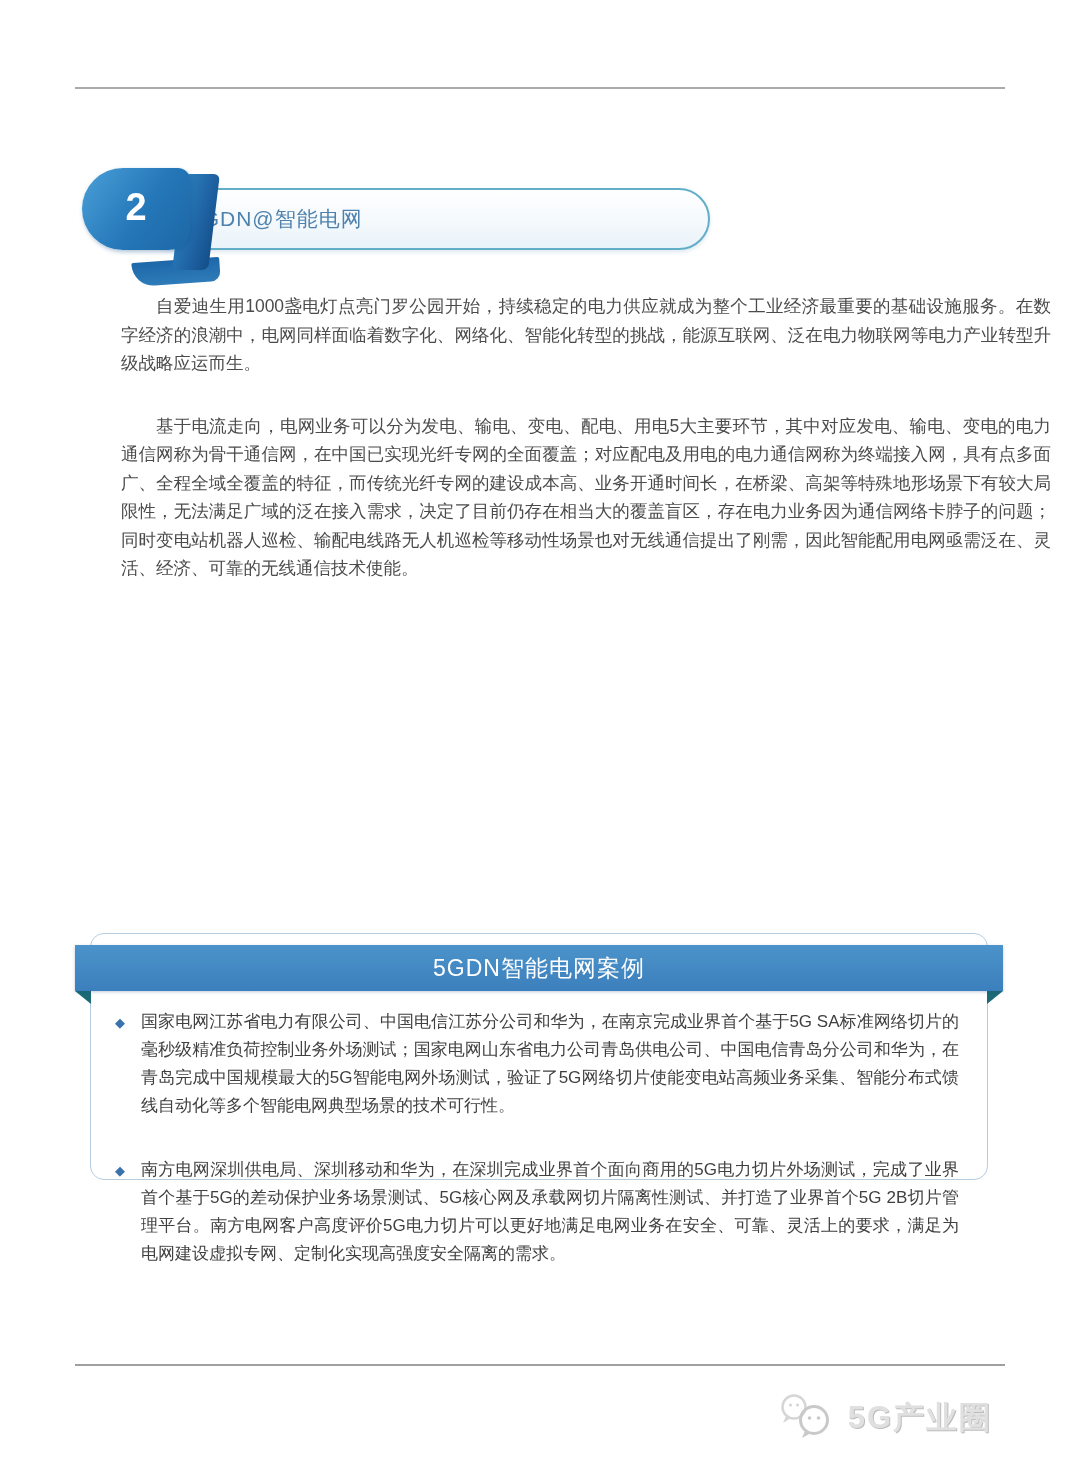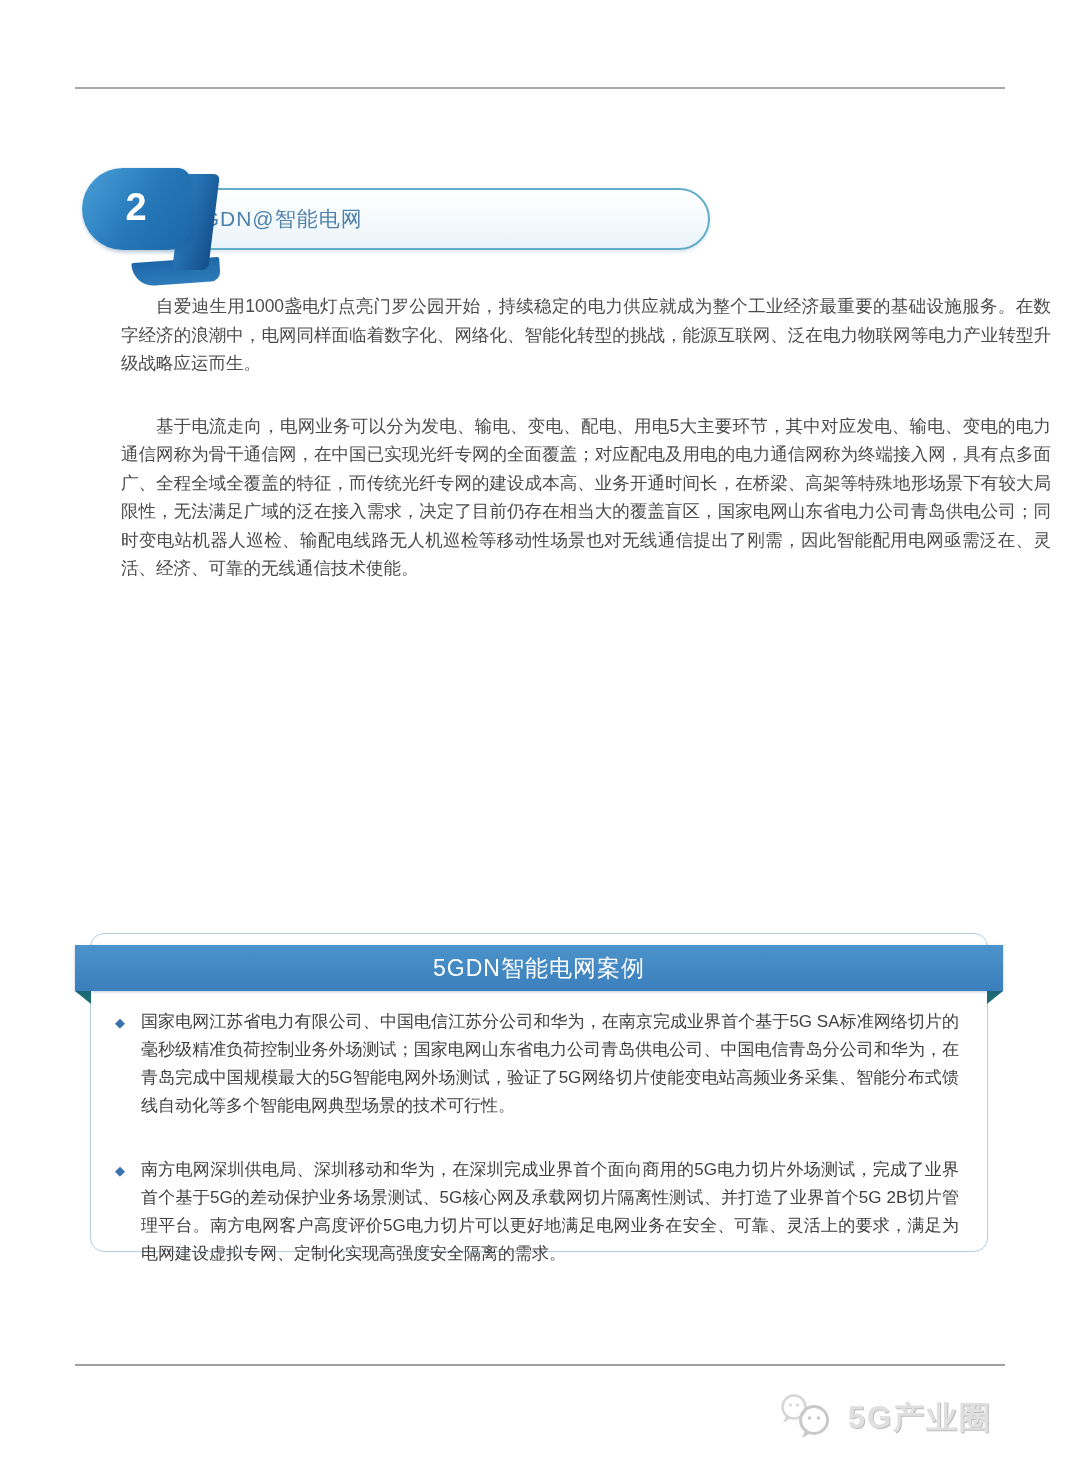--- a/index.html
+++ b/index.html
@@ -52,21 +52,21 @@
   
   .body-text {
     position:absolute; top:292px; left:75px; width:930px;
     font-size:17.5px; line-height:28.5px; color:#4b4b4b;
     text-align:justify;
     margin-left:46px;
   }
   .body-text p { text-indent:2em; margin-bottom:34px; }
   
   .case-box {
-    position:absolute; top:933px; left:90px; width:898px; height:319px;
+    position:absolute; top:933px; left:90px; width:898px; height:247px;
     border:1px solid #b5cde0; border-radius:14px; background:#ffffff;
   }
   .ribbon {
     position:absolute; top:11px; left:-16px; right:-16px; height:46px; z-index:2;
     background:linear-gradient(180deg,#4c93ca 0%,#3b7fbc 100%);
     display:flex; align-items:center; justify-content:center;
     color:#ffffff; font-size:23px; letter-spacing:1px;
     box-shadow:0 1px 3px rgba(40,90,140,.3);
   }
   .fold-left {
@@ -113,21 +113,21 @@
     </div>
     <div class="badge-curl"></div>
     <div class="badge-fold"></div>
     <div class="badge-body">
       <span class="badge-num">2</span>
     </div>
   </div>
 
   <div class="body-text">
     <p>自爱迪生用1000盏电灯点亮门罗公园开始，持续稳定的电力供应就成为整个工业经济最重要的基础设施服务。在数字经济的浪潮中，电网同样面临着数字化、网络化、智能化转型的挑战，能源互联网、泛在电力物联网等电力产业转型升级战略应运而生。</p>
-    <p>基于电流走向，电网业务可以分为发电、输电、变电、配电、用电5大主要环节，其中对应发电、输电、变电的电力通信网称为骨干通信网，在中国已实现光纤专网的全面覆盖；对应配电及用电的电力通信网称为终端接入网，具有点多面广、全程全域全覆盖的特征，而传统光纤专网的建设成本高、业务开通时间长，在桥梁、高架等特殊地形场景下有较大局限性，无法满足广域的泛在接入需求，决定了目前仍存在相当大的覆盖盲区，国家电网山东省电力公司青岛供电公司；同时变电站机器人巡检、输配电线路无人机巡检等移动性场景也对无线通信提出了刚需，因此智能配用电网亟需泛在、灵活、经济、可靠的无线通信技术使能。</p>
+    <p>基于电流走向，电网业务可以分为发电、输电、变电、配电、用电5大主要环节，其中对应发电、输电、变电的电力通信网称为骨干通信网，在中国已实现光纤专网的全面覆盖；对应配电及用电的电力通信网称为终端接入网，具有点多面广、全程全域全覆盖的特征，而传统光纤专网的建设成本高、业务开通时间长，在桥梁、高架等特殊地形场景下有较大局限性，无法满足广域的泛在接入需求，决定了目前仍存在相当大的覆盖盲区，存在电力业务因为通信网络卡脖子的问题；同时变电站机器人巡检、输配电线路无人机巡检等移动性场景也对无线通信提出了刚需，因此智能配用电网亟需泛在、灵活、经济、可靠的无线通信技术使能。</p>
   </div>
 
   <div class="case-box">
     <div class="ribbon">
       <span>5GDN智能电网案例</span>
     </div>
     <div class="fold-left"></div>
     <div class="fold-right"></div>
     <div class="case-content">
       <div class="bullet-item">

